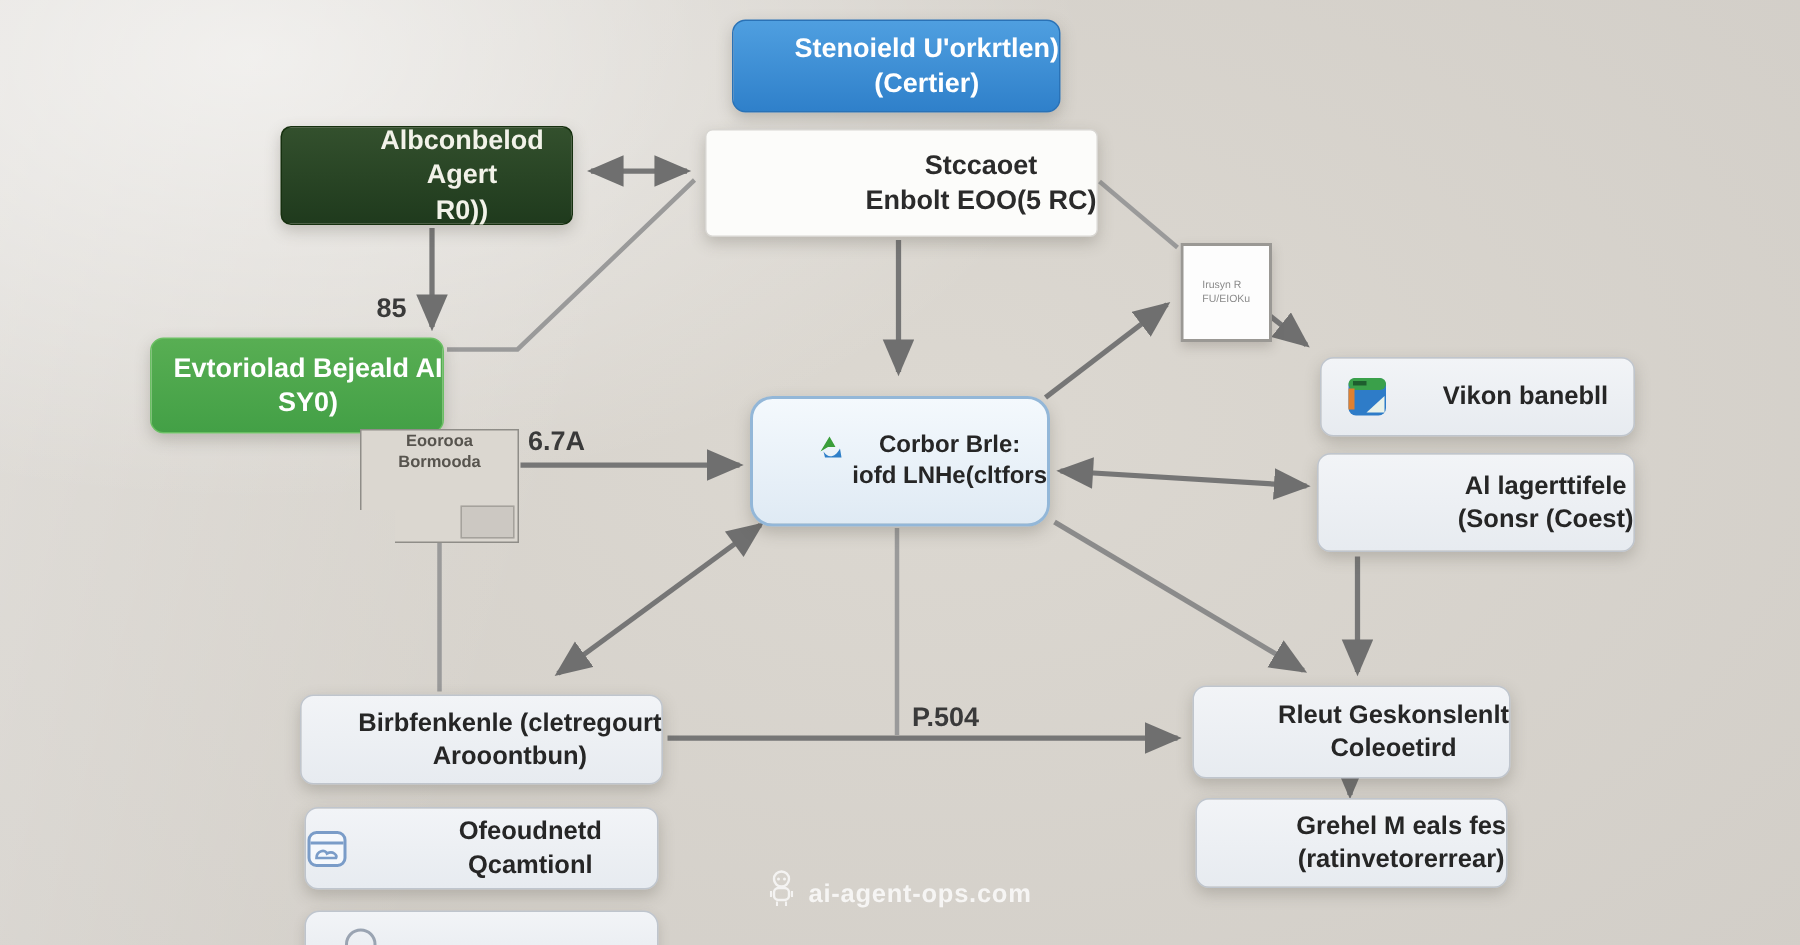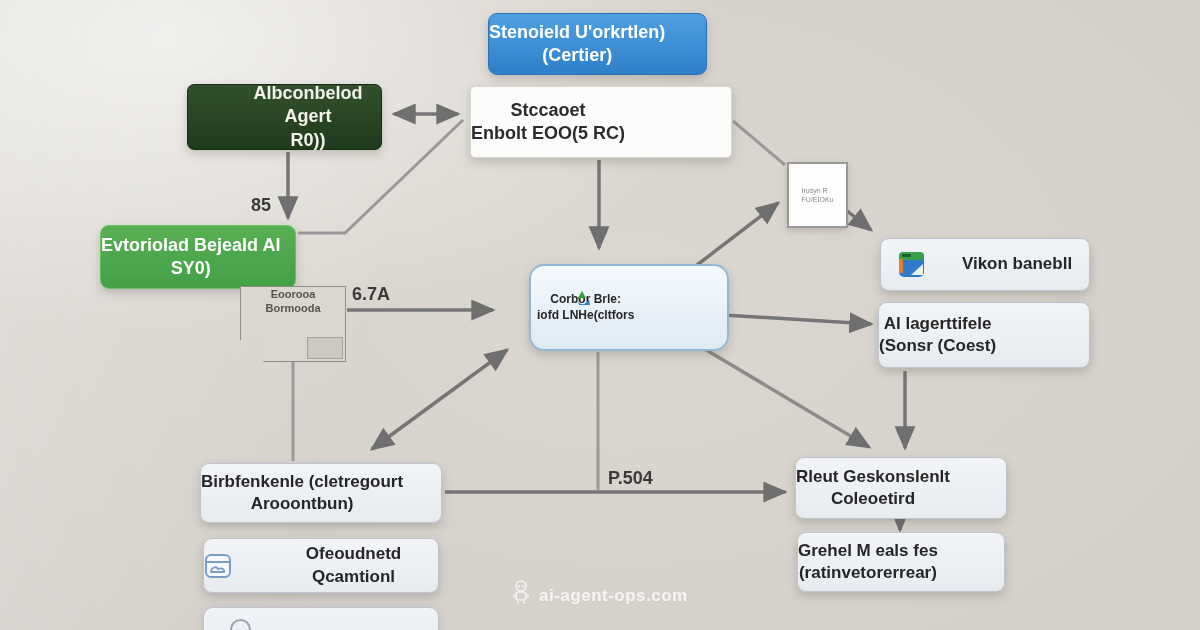--- a/index.html
+++ b/index.html
@@ -10,21 +10,21 @@
   }
   .bg{
     position:absolute;inset:0;
     background:
       radial-gradient(900px 480px at 14% 6%, rgba(255,255,255,0.60), rgba(255,255,255,0) 62%),
       linear-gradient(108deg, rgba(255,255,255,0.30) 0%, rgba(255,255,255,0) 34%),
       radial-gradient(1500px 950px at 52% 45%, #dcd8d1 0%, #d0ccc6 65%, #c3c0bb 100%);
   }
   .edges{position:absolute;left:0;top:0;}
   .node{
-    position:absolute;display:flex;align-items:center;justify-content:flex-start;
+    position:absolute;display:flex;align-items:center;justify-content:flex-end;
     text-align:center;box-sizing:border-box;
     box-shadow:0 4px 10px rgba(90,85,75,0.28);
   }
   .lbl{white-space:pre-line;line-height:1.3;}
   .blue{
     background:linear-gradient(180deg,#4f9fe0 0%,#2f80ca 100%);
     border-radius:9px;color:#fff;font-size:18px;font-weight:700;
     border:1px solid #2a72b6;
   }
   .darkgreen{
@@ -38,21 +38,21 @@
     border-radius:9px;color:#fff;font-size:18px;font-weight:700;
     border:1px solid #6abf63;
   }
   .white{
     background:#fcfcfa;border-radius:5px;color:#2b2b2b;
     font-size:18px;font-weight:600;border:1px solid #d8d6d2;
   }
   .centerbox{
     background:linear-gradient(180deg,#f4f9fd 0%,#dfeaf4 100%);
     border:2px solid #93b7d8;border-radius:15px;color:#262626;
-    font-size:12px;font-weight:700;margin-left:29px;
+    font-size:16px;font-weight:700;
   }
   .light{
     background:linear-gradient(180deg,#f2f4f7 0%,#e7ebf0 100%);
     border:1.5px solid #bfc5cd;border-radius:9px;color:#262626;
     font-size:17px;font-weight:600;
   }
   .notch{
     position:absolute;background:#dbd7d0;border:1.5px solid #8f8d88;
     clip-path:polygon(0% 0%,100% 0%,100% 100%,22% 100%,22% 71%,0% 71%);
     box-sizing:border-box;color:#57544e;font-size:11px;font-weight:600;

